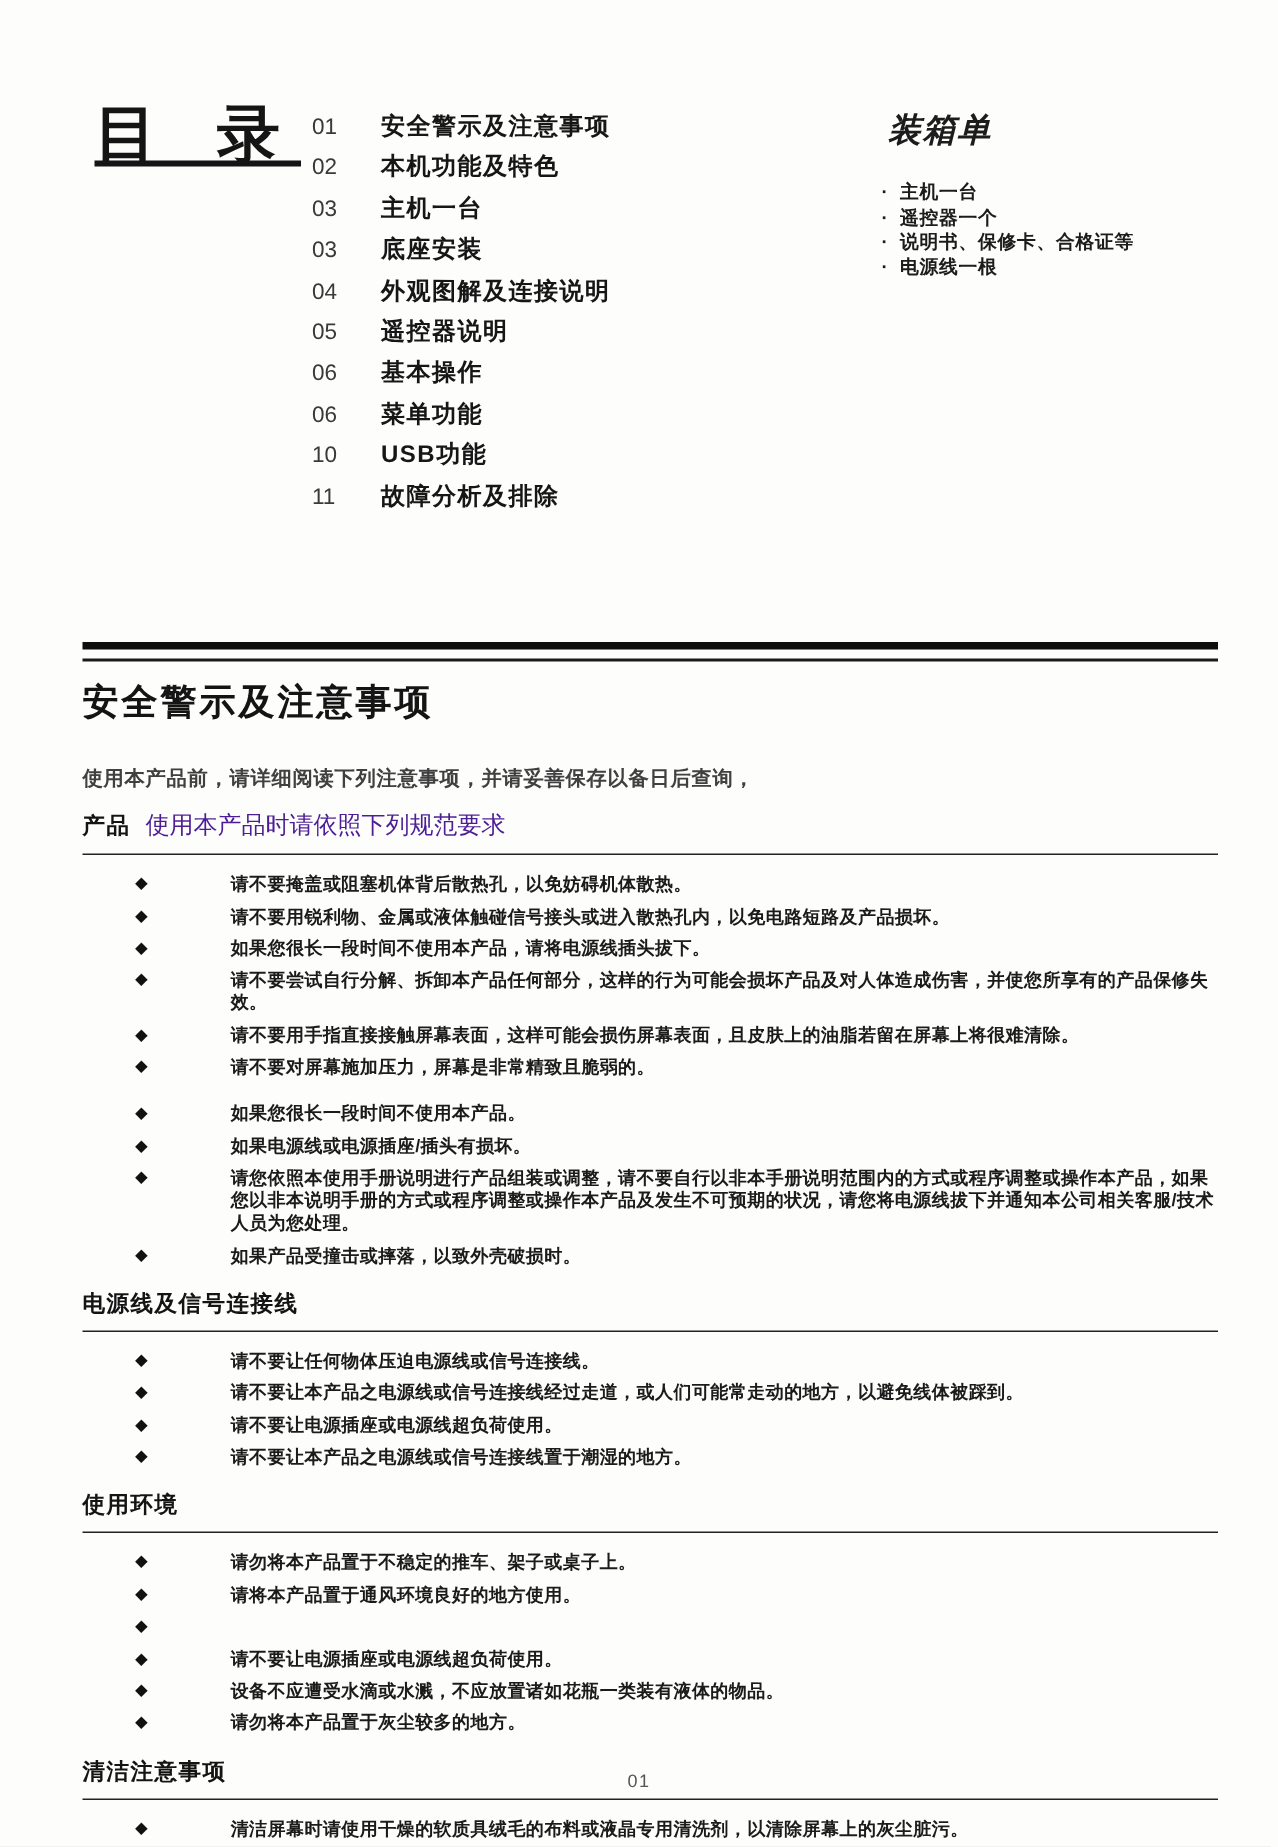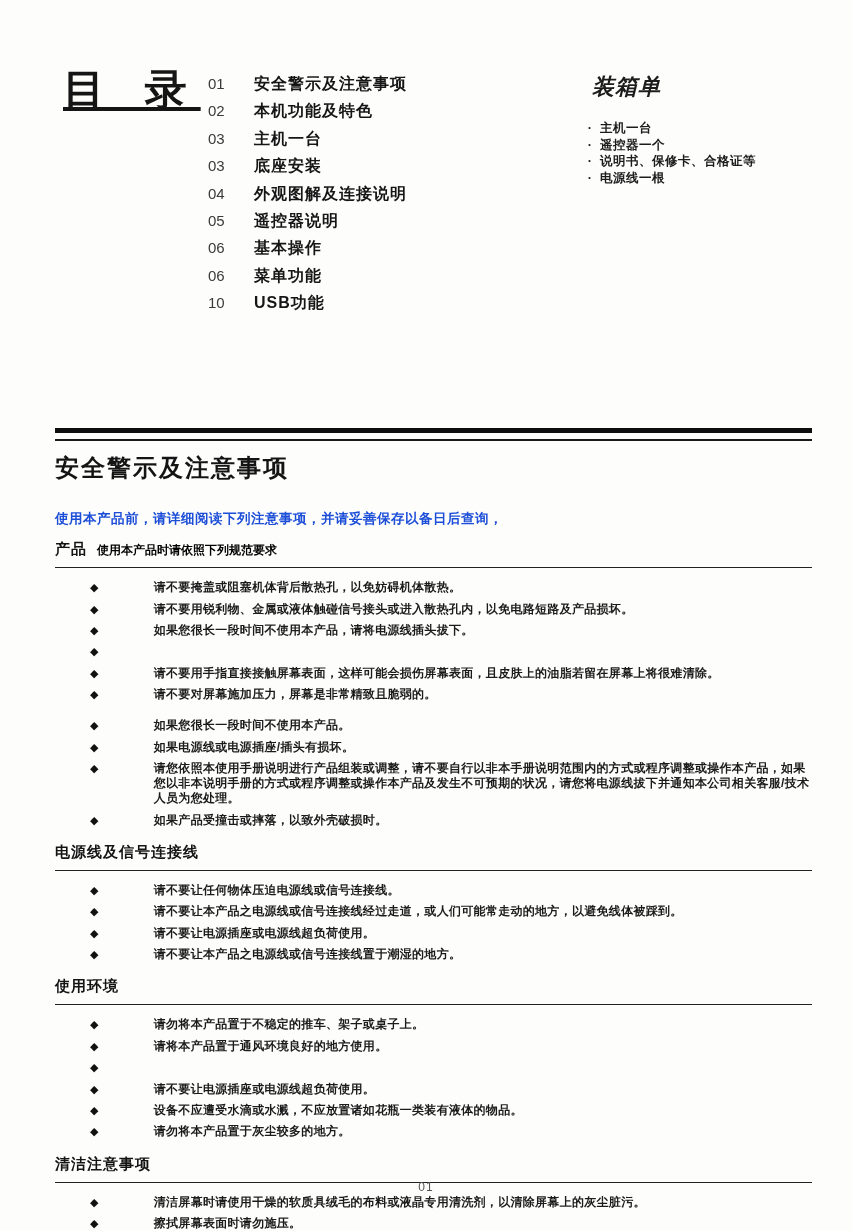--- a/index.html
+++ b/index.html
@@ -50,30 +50,30 @@
     position:absolute;left:55px;top:428px;width:757px;
   }
   .rule-thick{height:5px;background:#0e0e0e;border:0;margin:0;}
   .rule-thin{height:2px;background:#1a1a1a;border:0;margin:6px 0 0;}
   .safety-heading{
     margin:11px 0 0;
     font-size:24px;font-weight:bold;letter-spacing:2px;color:#141414;
   }
   .intro{
     margin:26px 0 12px;
-    font-size:13.5px;font-weight:bold;letter-spacing:0.5px;color:#1d4ed8;
+    font-size:13.5px;font-weight:bold;letter-spacing:0.5px;color:#404040;
   }
   .sec-head{
     display:flex;align-items:baseline;gap:10px;
     border-bottom:1.7px solid #222;
     padding-bottom:8px;margin-top:7px;
   }
   .sec-head.gap-l{margin-top:12px;align-items:flex-end;}
   .sec-label{font-size:15px;font-weight:bold;letter-spacing:1px;color:#141414;}
-  .sec-note{font-size:12px;font-weight:bold;color:#000000;}
+  .sec-note{font-size:16px;font-weight:normal;color:#4c1d95;}
   .bullets{
     list-style:none;margin:9px 0 10px;padding:0;
   }
   .bullets li{
     display:flex;gap:9px;
     font-size:12px;font-weight:bold;line-height:15px;
     padding:3.2px 0;color:#1b1b1b;letter-spacing:0.3px;
   }
   .bullets .diamond{
     margin-left:35px;font-size:11px;line-height:15px;flex:0 0 auto;color:#111;
@@ -122,20 +122,24 @@
         <span class="toc-label">基本操作</span>
       </li>
     <li>
         <span class="toc-num">06</span>
         <span class="toc-label">菜单功能</span>
       </li>
     <li>
         <span class="toc-num">10</span>
         <span class="toc-label">USB功能</span>
       </li>
+    <li>
+        <span class="toc-num">11</span>
+        <span class="toc-label">故障分析及排除</span>
+      </li>
   </ul>
 
   <aside class="packing">
     <h2 class="packing-title">装箱单</h2>
     <ul class="packing-list">
       <li>
           <span class="packing-dot">·</span>
           <span>主机一台</span>
         </li>
       <li>
@@ -172,20 +176,21 @@
         <li>
             <span class="diamond">◆</span>
             <span class="btxt">请不要用锐利物、金属或液体触碰信号接头或进入散热孔内，以免电路短路及产品损坏。</span>
           </li>
         <li>
             <span class="diamond">◆</span>
             <span class="btxt">如果您很长一段时间不使用本产品，请将电源线插头拔下。</span>
           </li>
         <li>
             <span class="diamond">◆</span>
+            <span class="btxt">请不要尝试自行分解、拆卸本产品任何部分，这样的行为可能会损坏产品及对人体造成伤害，并使您所享有的产品保修失效。</span>
           </li>
         <li>
             <span class="diamond">◆</span>
             <span class="btxt">请不要用手指直接接触屏幕表面，这样可能会损伤屏幕表面，且皮肤上的油脂若留在屏幕上将很难清除。</span>
           </li>
         <li>
             <span class="diamond">◆</span>
             <span class="btxt">请不要对屏幕施加压力，屏幕是非常精致且脆弱的。</span>
           </li>
       </ul>

